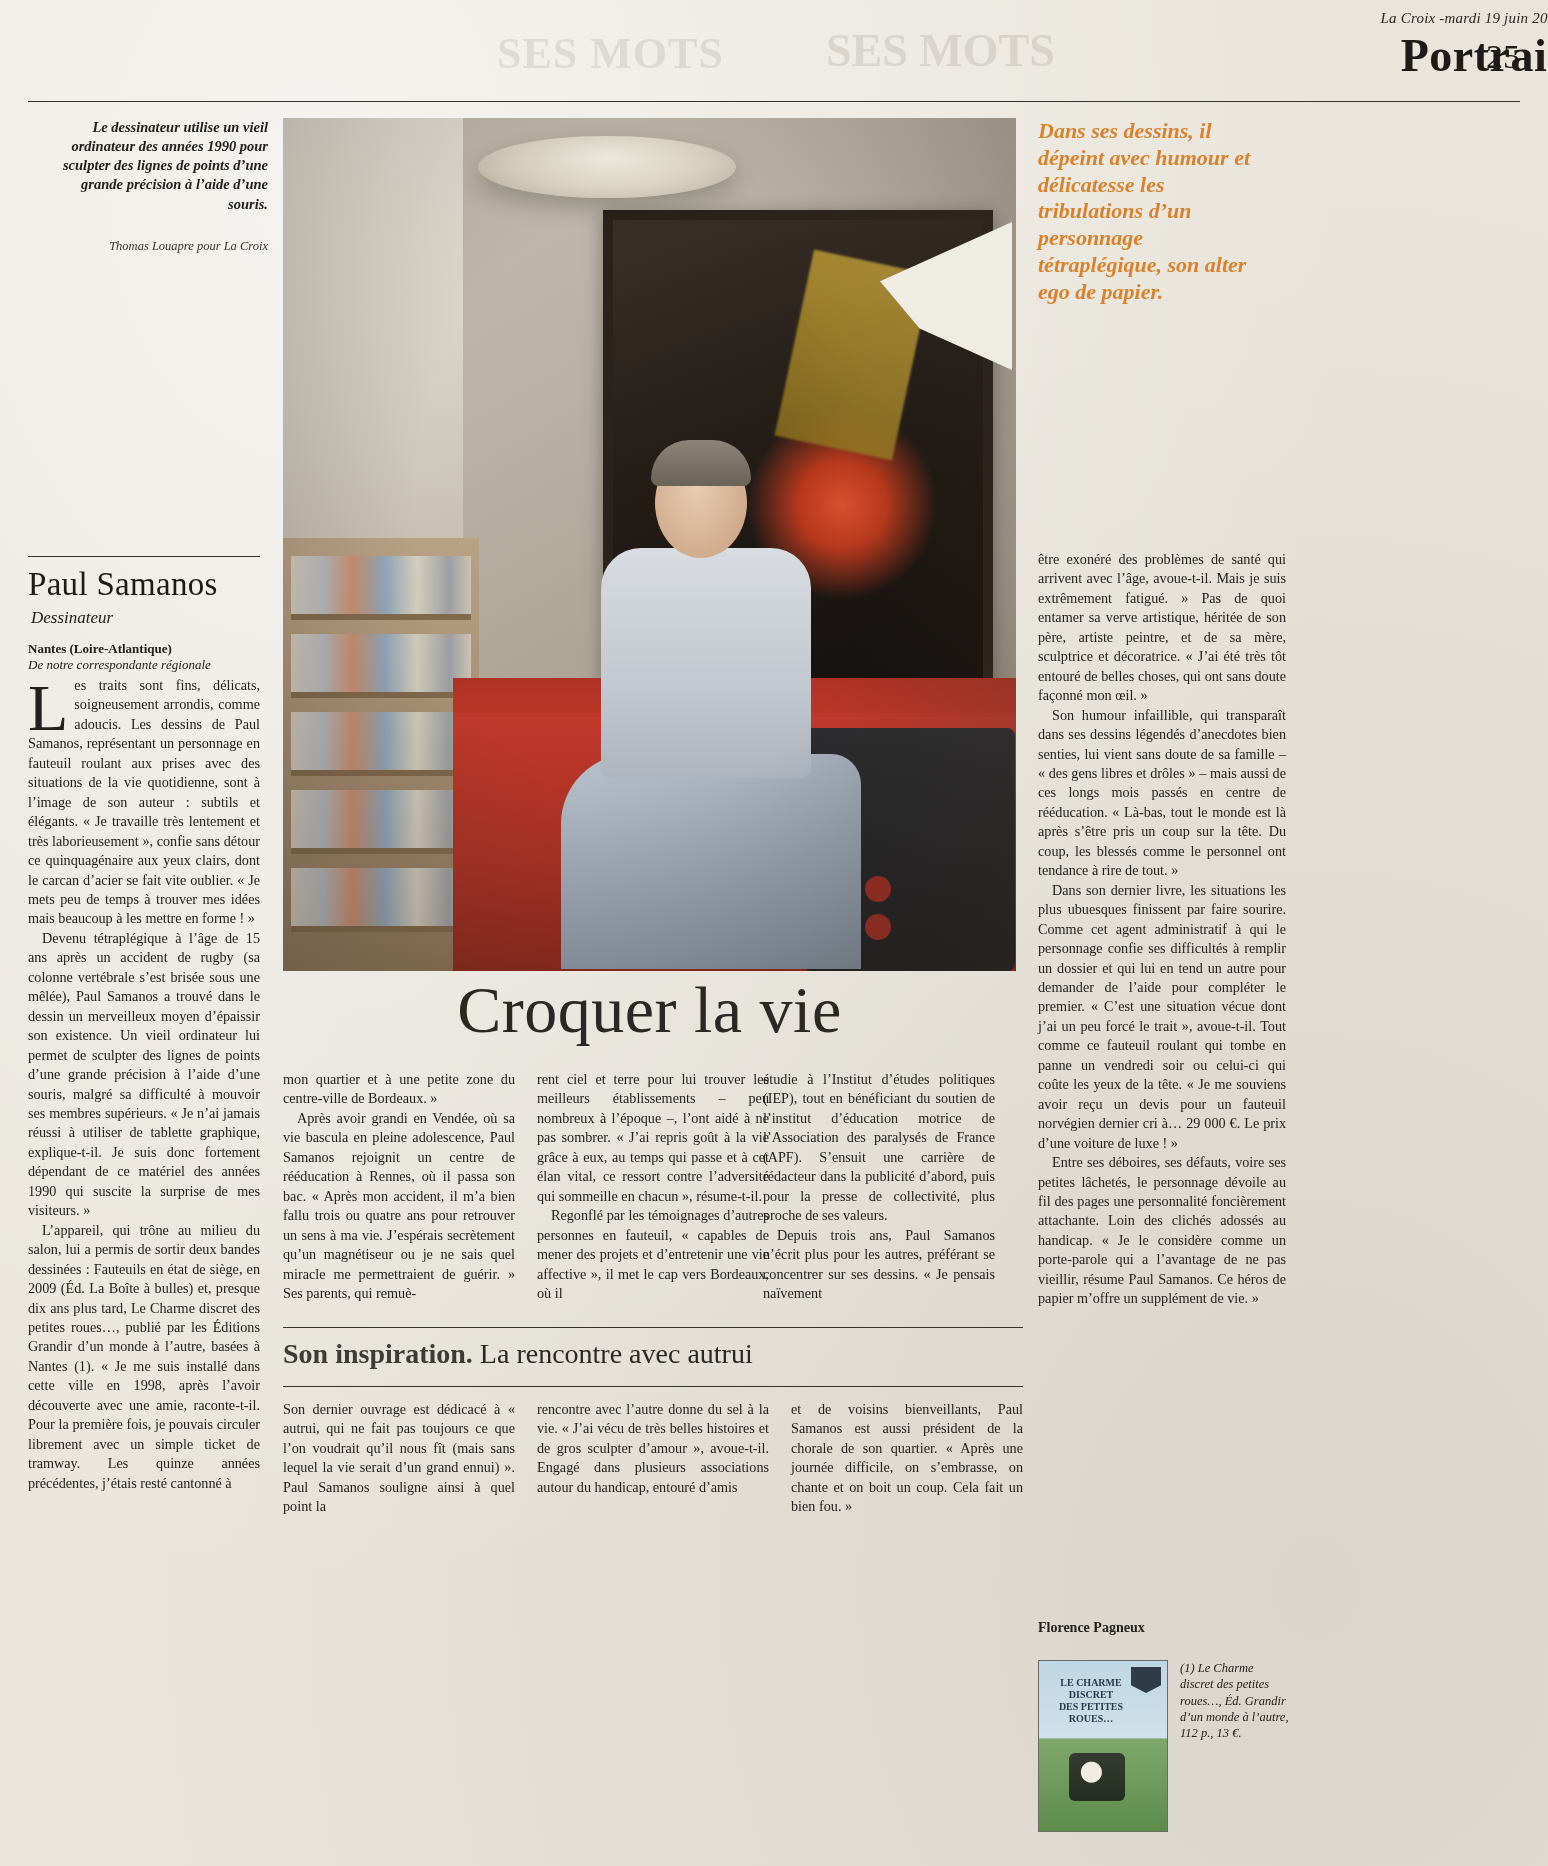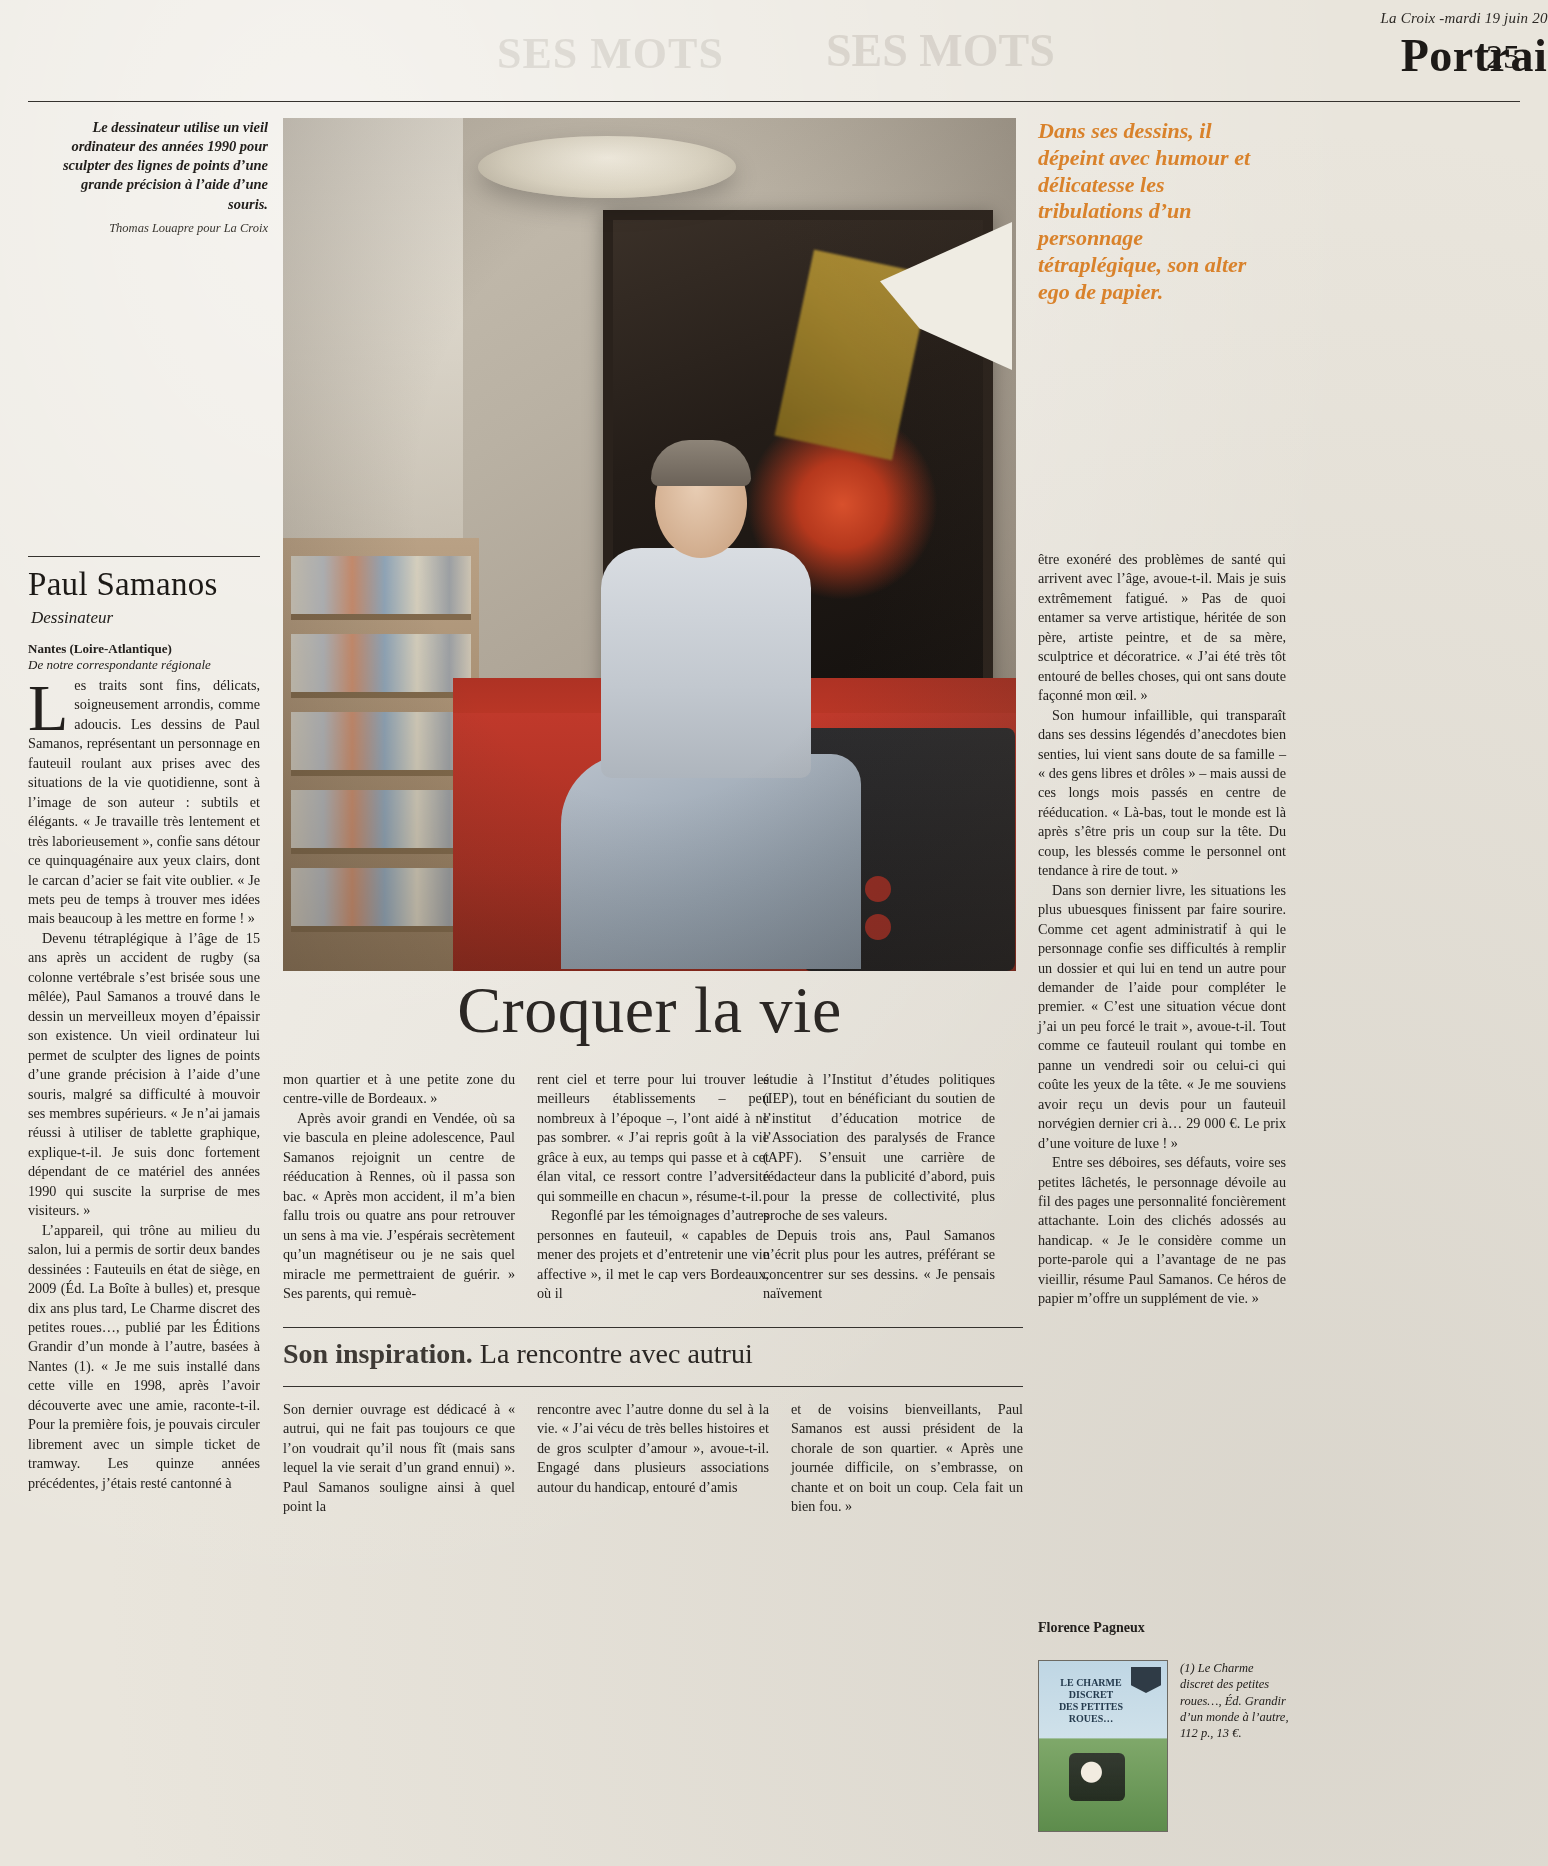--- a/index.html
+++ b/index.html
@@ -88,21 +88,21 @@
     left: 38px;
     width: 230px;
     text-align: right;
     font-style: italic;
     font-size: 14.5px;
     line-height: 1.32;
     font-weight: bold;
     color: #23201d;
   }
   .photo-credit {
-    margin-top: 6px;
+    margin-top: 24px;
     font-size: 12.5px;
     font-style: italic;
     font-weight: normal;
     color: #3a3731;
   }
 
   
   .photo {
     position: absolute;
     top: 118px;

